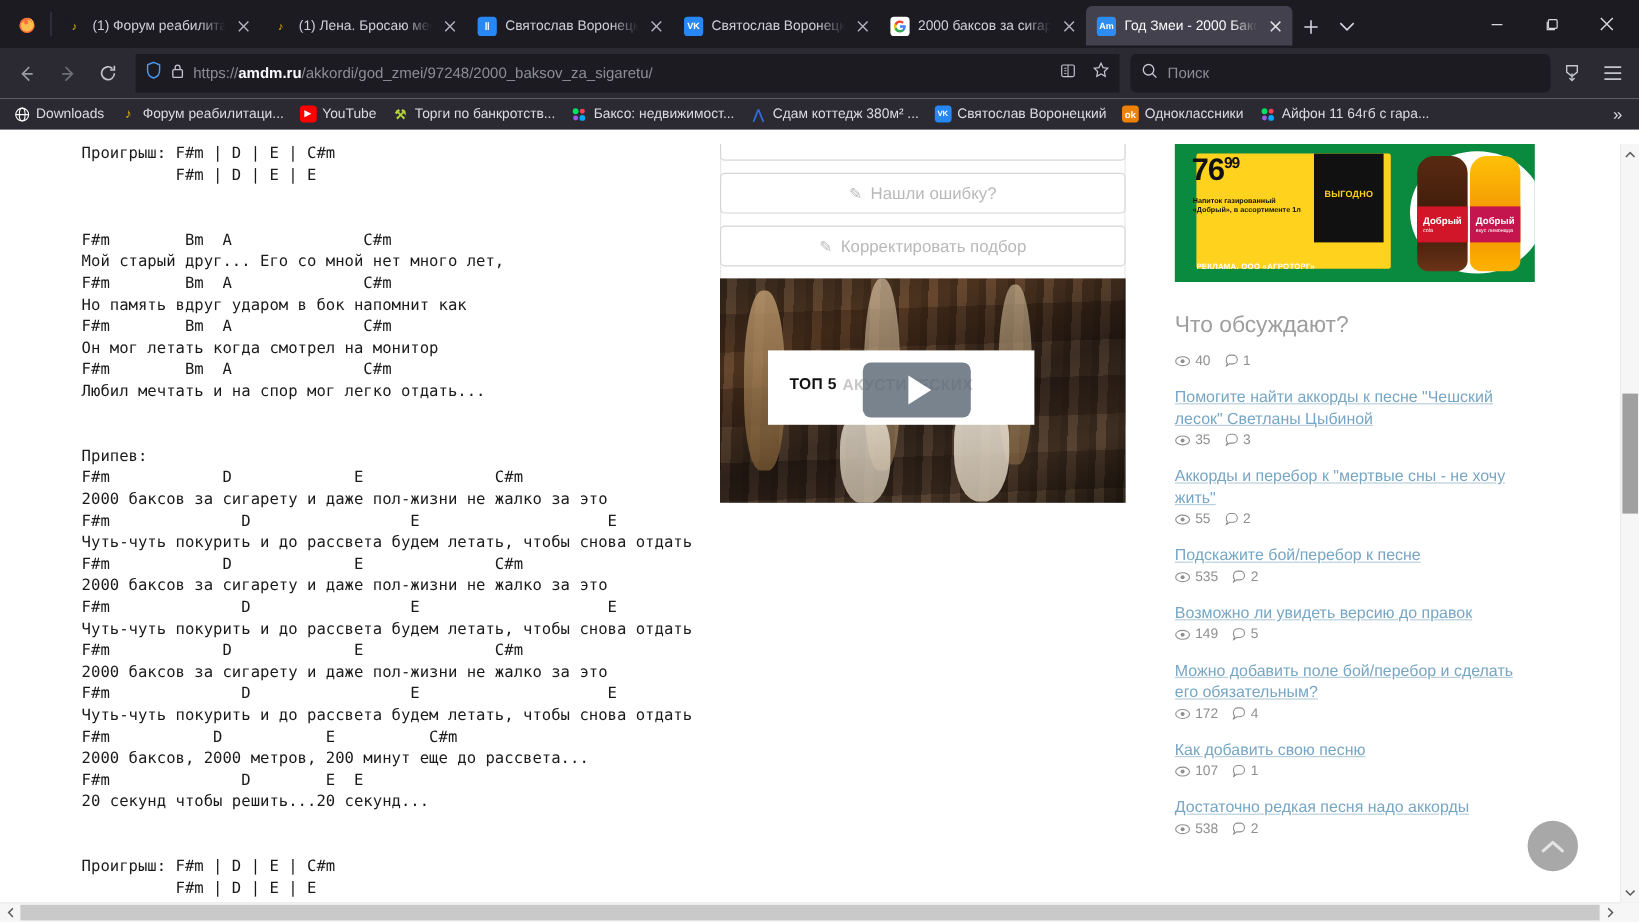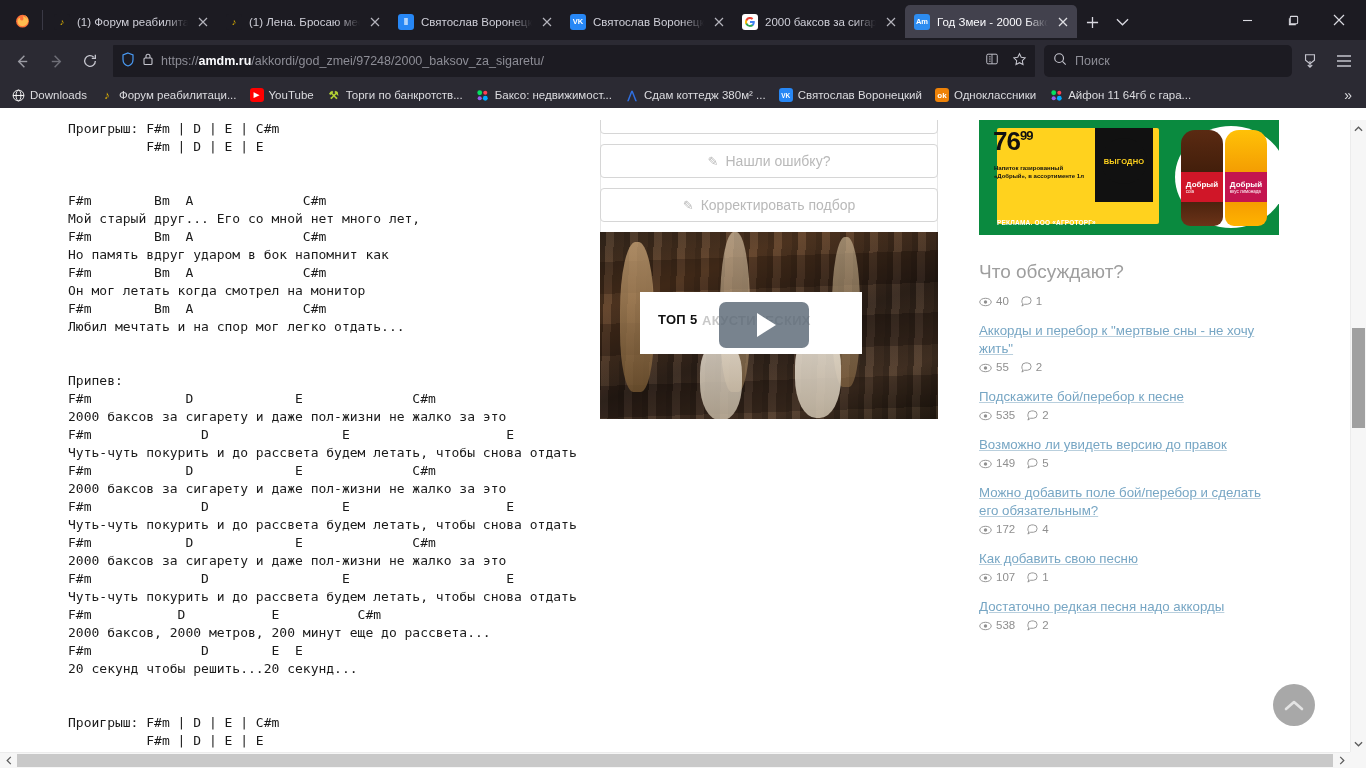--- a/index.html
+++ b/index.html
@@ -50,21 +50,21 @@
   .navbtn.dim { color:#6f6f78; }
   .urlbar {
     flex: 1 1 auto; height: 32px; background: #1c1b22; border-radius: 1px;
     display:flex; align-items:center; gap:7px; padding: 0 8px; margin-left: 5px; margin-right:7px;
     min-width: 0;
   }
   .urlbar .url-text { color:#8d8d96; font-size:12.5px; white-space:nowrap; overflow:hidden;}
   .urlbar .url-text b { color:#fbfbfe; font-weight:600; }
   .urlbar .spacer { flex:1 1 auto; }
   .searchbar {
-    width: 248px; height:32px; background:#1c1b22; border-radius:5px;
+    width: 350px; height:32px; background:#1c1b22; border-radius:5px;
     display:flex;align-items:center; gap:8px; padding:0 9px; flex:none;
   }
   .searchbar .ph { color:#8d8d96; font-size:12.5px; }
 
   .bookmarks { height:26px; background:#2b2a33; display:flex; align-items:center;
      padding:0 6px; gap: 3px; flex:none; overflow:hidden;}
   .bm { display:flex; align-items:center; gap:5px; padding: 2px 5px; border-radius:4px;
         color:#dcdce0; font-size:11.5px; white-space:nowrap; flex:none;}
   .bm .bmicon { width:14px;height:14px;flex:none;border-radius:2px;
      display:flex;align-items:center;justify-content:center;font-size:8px;font-weight:bold;color:#fff;overflow:hidden;}
@@ -509,20 +509,34 @@
                   <circle cx="7" cy="5" r="1.8" fill="#8f8f8f"></circle>
                 </svg></span>
             <span class="n">40</span>
             <span><svg width="11" height="11" viewBox="0 0 12 12">
                   <path d="M1 5a4 4 0 0 1 4-4h2a4 4 0 0 1 0 8H4l-3 2 1-2.5A4 4 0 0 1 1 5z" fill="none" stroke="#8f8f8f" stroke-width="1"></path>
                 </svg></span>
             <span>1</span>
           </div>
         </div>
 
+        <div class="d-item">
+          <a class="d-link">Помогите найти аккорды к песне "Чешский лесок" Светланы Цыбиной</a>
+          <div class="d-meta">
+            <span><svg width="13" height="10" viewBox="0 0 14 10">
+                  <ellipse cx="7" cy="5" rx="6.2" ry="4" fill="none" stroke="#8f8f8f" stroke-width="1"></ellipse>
+                  <circle cx="7" cy="5" r="1.8" fill="#8f8f8f"></circle>
+                </svg></span>
+            <span class="n">35</span>
+            <span><svg width="11" height="11" viewBox="0 0 12 12">
+                  <path d="M1 5a4 4 0 0 1 4-4h2a4 4 0 0 1 0 8H4l-3 2 1-2.5A4 4 0 0 1 1 5z" fill="none" stroke="#8f8f8f" stroke-width="1"></path>
+                </svg></span>
+            <span>3</span>
+          </div>
+        </div>
 
         <div class="d-item">
           <a class="d-link">Аккорды и перебор к "мертвые сны - не хочу жить"</a>
           <div class="d-meta">
             <span><svg width="13" height="10" viewBox="0 0 14 10">
                   <ellipse cx="7" cy="5" rx="6.2" ry="4" fill="none" stroke="#8f8f8f" stroke-width="1"></ellipse>
                   <circle cx="7" cy="5" r="1.8" fill="#8f8f8f"></circle>
                 </svg></span>
             <span class="n">55</span>
             <span><svg width="11" height="11" viewBox="0 0 12 12">

